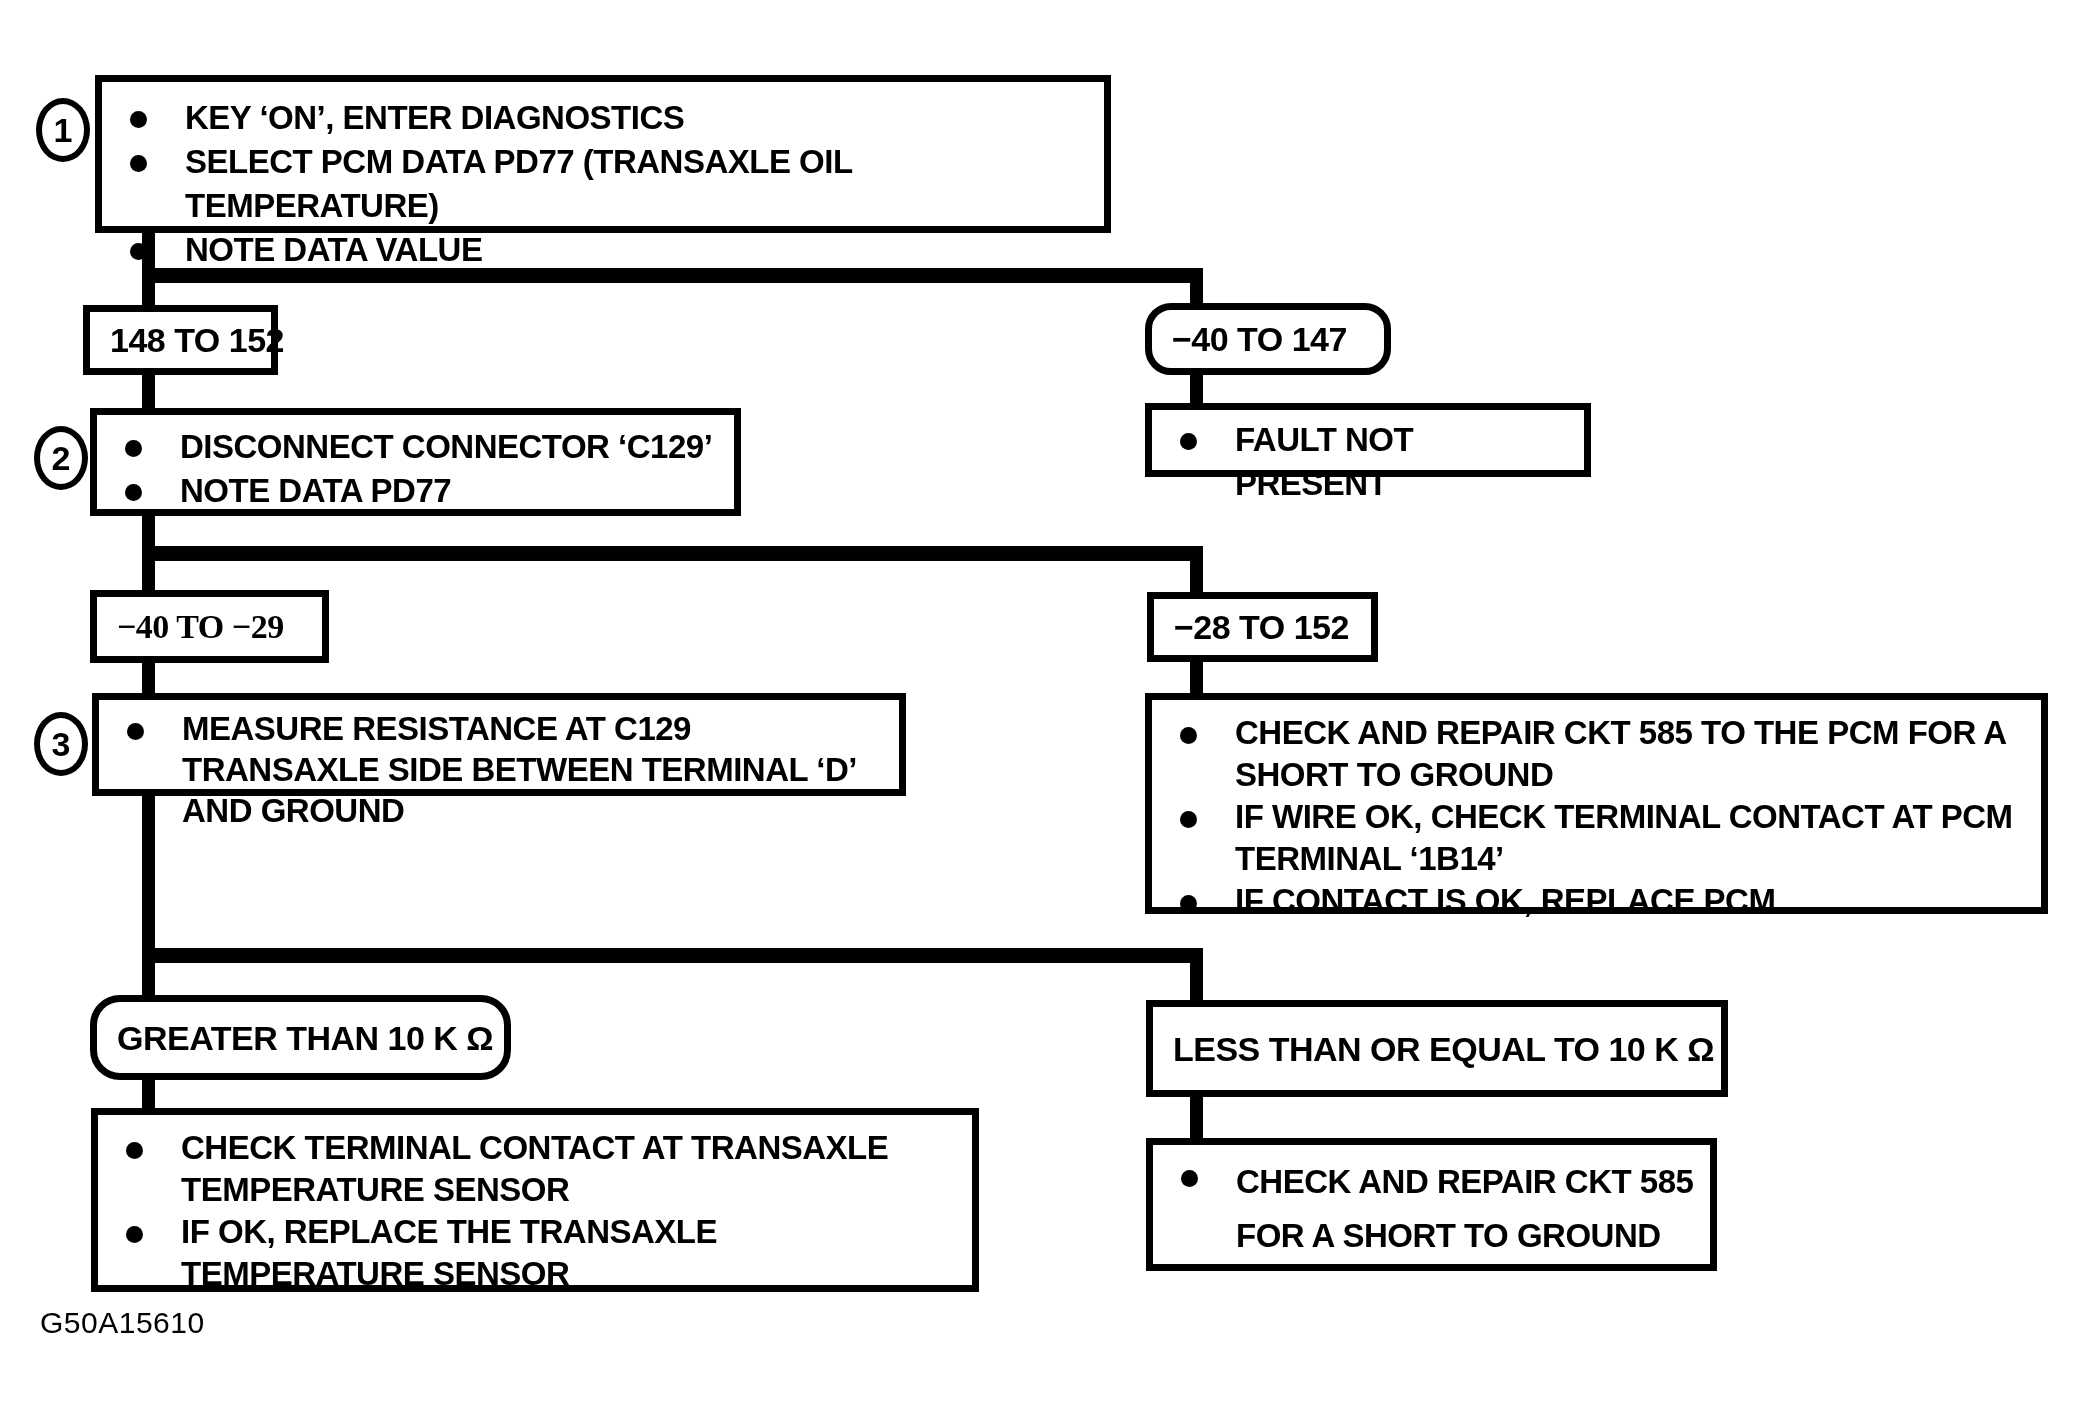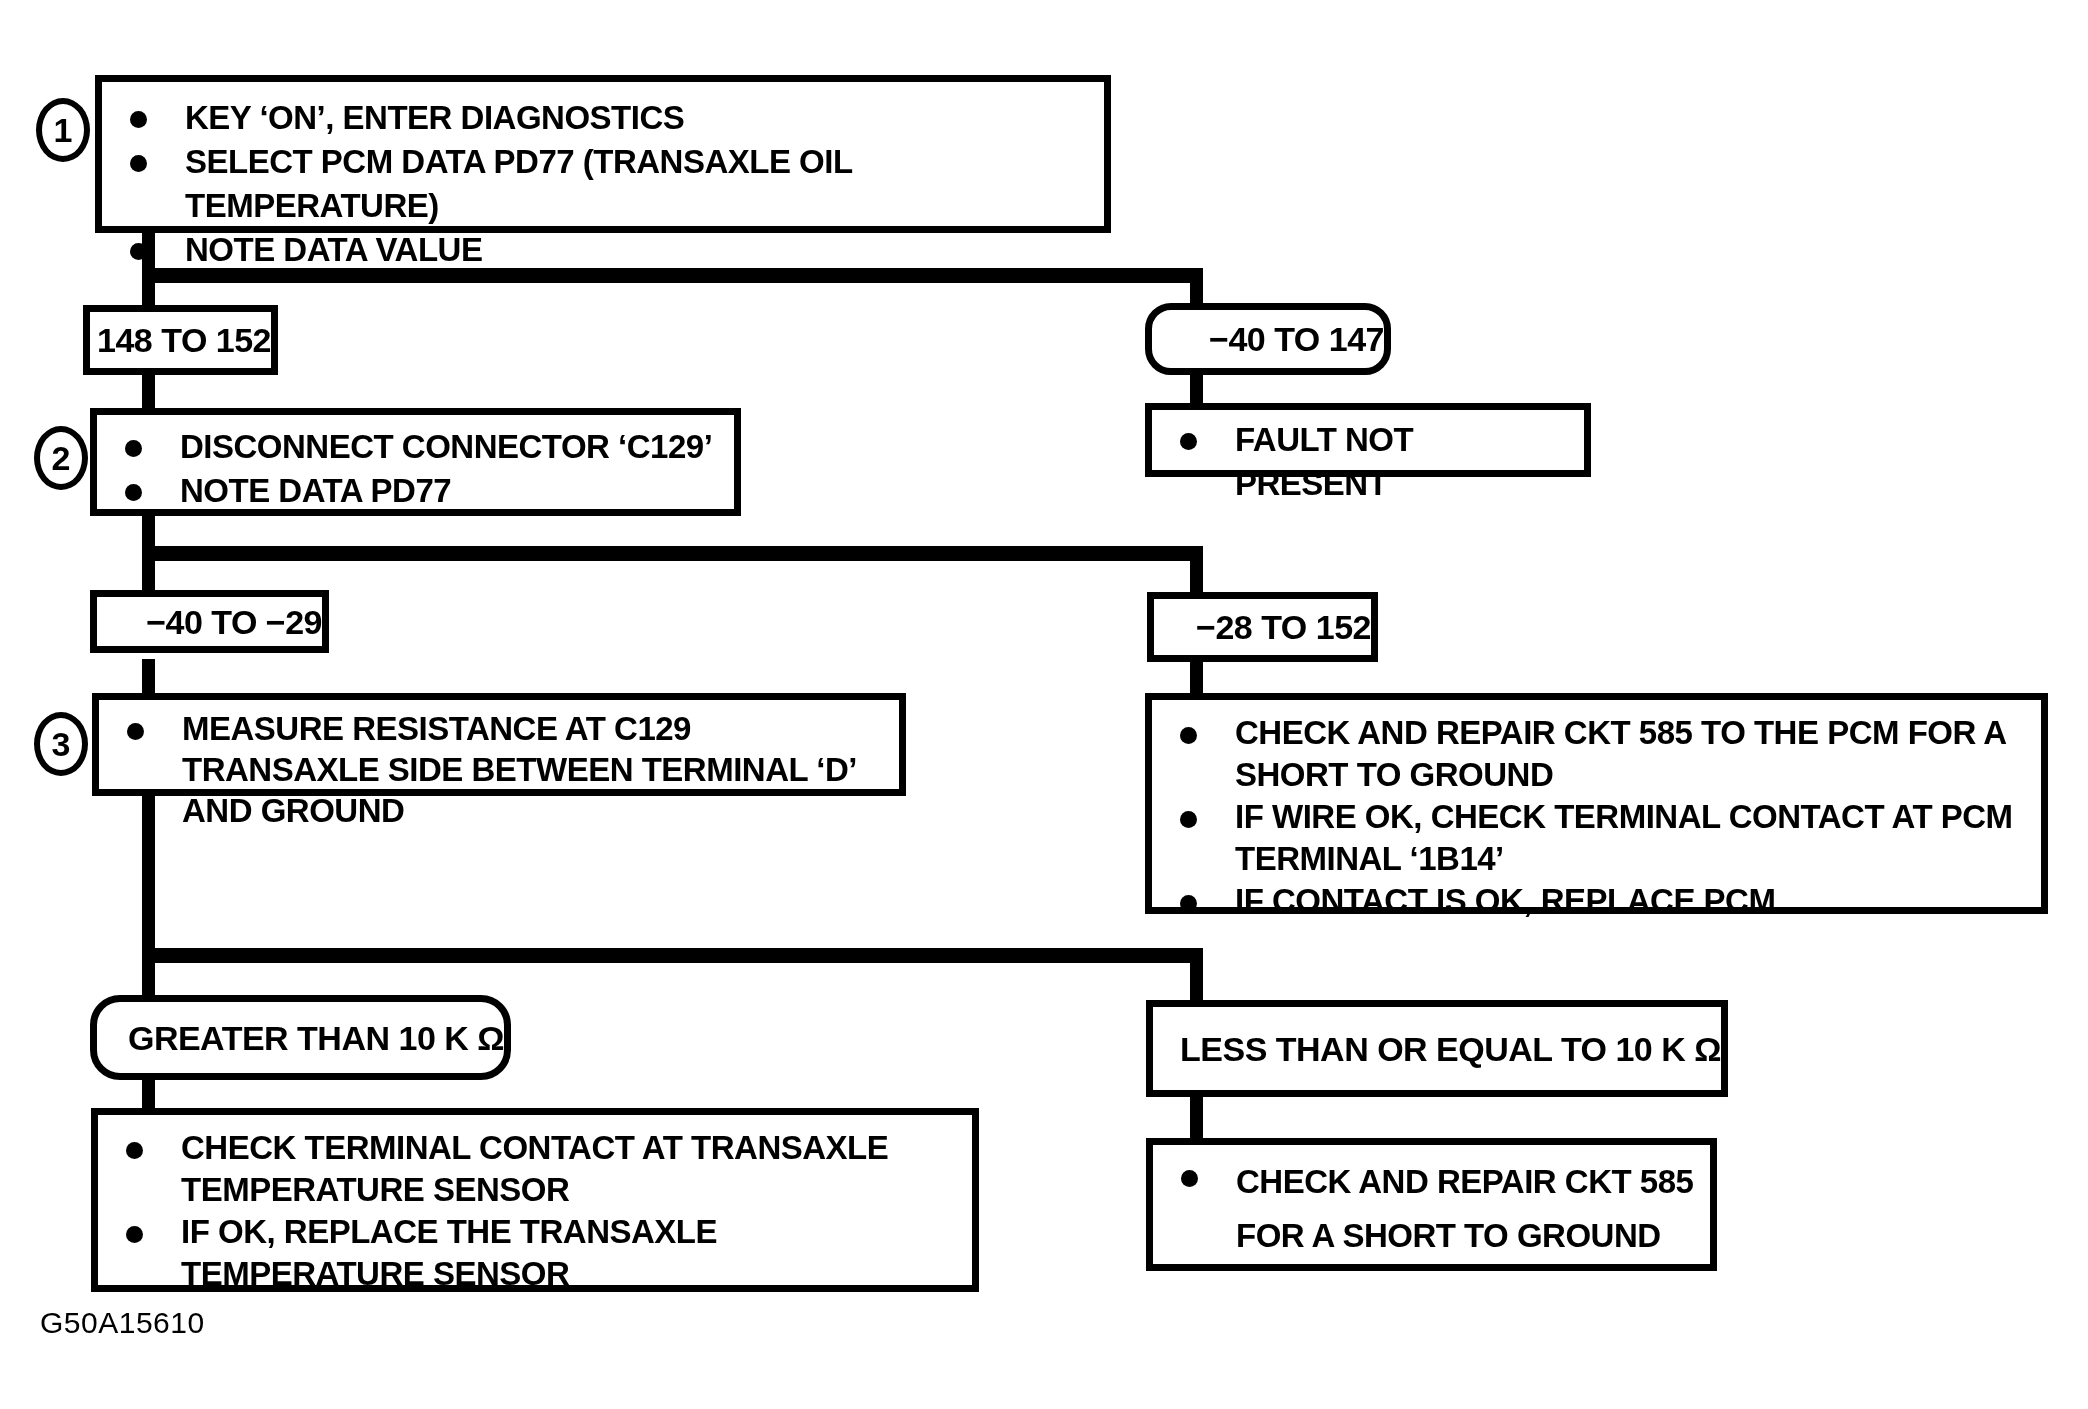--- a/index.html
+++ b/index.html
@@ -18,41 +18,40 @@
     border:7px solid #000;
     background:#fff;
     font-weight:700;
     font-size:33px;
     letter-spacing:-0.5px;
     line-height:44px;
   }
   .label-box {
     display:flex;
     align-items:center;
-    padding-left:8px;
+    padding-left:20px;
     font-size:34px;
     white-space:nowrap;
-    justify-content:flex-end;
   }
   .bullet-row { display:flex; align-items:flex-start; }
   .dot {
     flex:0 0 auto;
     width:17px; height:17px;
     margin:15px 38px 0 28px;
     background:#000;
     border-radius:50%;
   }
   .btext { flex:1 1 auto; padding-right:10px; }
 
   #box-step1        { left:95px;   top:75px;   width:1016px; height:158px; padding-top:14px; }
   #box-b1l          { left:83px;   top:305px;  width:195px;  height:70px; }
   #box-b1r          { left:1145px; top:303px;  width:246px;  height:72px;border-radius:26px; }
   #box-fault        { left:1145px; top:403px;  width:446px;  height:74px;  padding-top:8px; }
   #box-step2        { left:90px;   top:408px;  width:651px;  height:108px; padding-top:10px; }
-  #box-b2l          { left:90px;   top:590px;  width:239px;  height:63px; }
+  #box-b2l          { left:90px;   top:590px;  width:239px;  height:73px;font-family:Liberation Serif, serif; }
   #box-b2r          { left:1147px; top:592px;  width:231px;  height:70px; }
   #box-bigright     { left:1145px; top:693px;  width:903px;  height:221px; padding-top:12px; line-height:42px; }
   #box-step3        { left:92px;   top:693px;  width:814px;  height:103px; padding-top:8px;  line-height:41px; }
   #box-step3 .btext { max-width:690px; }
   #box-b3l          { left:90px;   top:995px;  width:421px;  height:85px;border-radius:30px; }
   #box-b3r          { left:1146px; top:1000px; width:582px;  height:97px; }
   #box-bottomleft   { left:91px;   top:1108px; width:888px;  height:184px; padding-top:12px; line-height:42px; }
   #box-bottomright  { left:1146px; top:1138px; width:571px;  height:133px; padding-top:10px; line-height:54px; }
 
   

